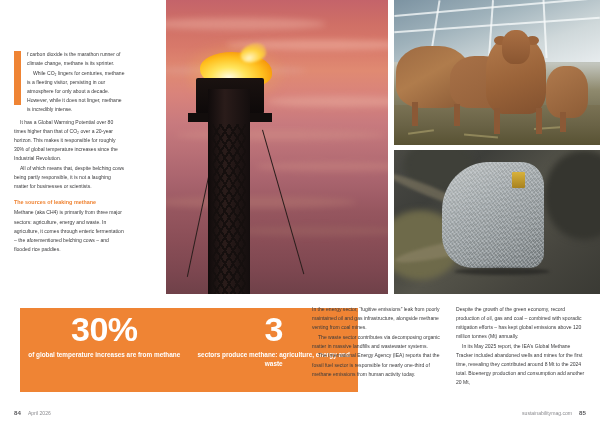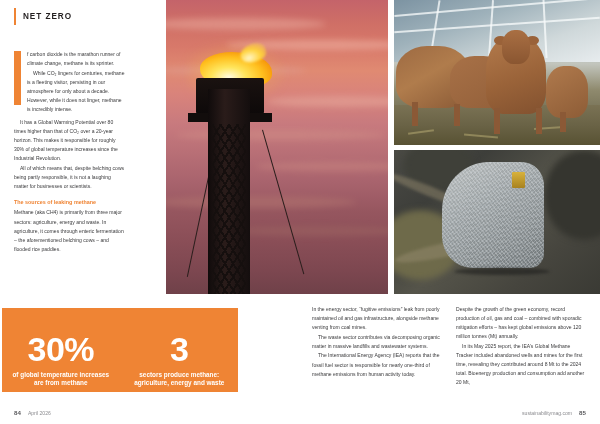--- a/index.html
+++ b/index.html
@@ -156,22 +156,22 @@
   .dirt-track {
     position: absolute; background: rgba(152,142,112,.45); border-radius: 50%;
     filter: blur(1.5px);
   }
   .soil-patch {
     position: absolute; border-radius: 50%; filter: blur(3px);
   }
 
   
   .stat-band {
-    position: absolute; left: 2px; top: 308px; width: 236px; height: 84px;
-    background: #ef8434; display: flex; align-items: flex-end;
+    position: absolute; left: 20px; top: 308px; width: 338px; height: 84px;
+    background: #ef8434; display: flex; align-items: flex-start;
   }
   .stat-cell {
     flex: 1; display: flex; flex-direction: column;
     align-items: center; justify-content: center; padding: 4px 8px;
   }
   .stat-divider { width: 1px; background: rgba(255,255,255,.85); margin: 7px 0; }
   .stat-number {
     color: #ffffff; font-weight: bold; line-height: 1;
     font-size: 34px; letter-spacing: -0.5px; margin-bottom: 5px;
   }
@@ -198,24 +198,20 @@
     display: flex; align-items: baseline; gap: 7px;
   }
   .folio { font-size: 6.2px; font-weight: bold; color: #58585b; }
   .folio-meta { font-size: 5.1px; color: #8b8b8f; }
 </style>
 </head>
 <body>
 
 <div class="spread">
 
-  <div class="kicker-wrap">
-    <div class="kicker-rule"></div>
-    <div class="kicker-text">NET ZERO</div>
-  </div>
 
   <div class="left-col">
     <div class="dropcap-block">
       <div class="dropcap"></div>
       <div class="dropcap-text">
         <p class="body-p">f carbon dioxide is the marathon runner of climate change, methane is its sprinter.</p>
         <p class="body-p indent">While CO₂ lingers for centuries, methane is a fleeting visitor, persisting in our atmosphere for only about a decade. However, while it does not linger, methane is incredibly intense.</p>
       </div>
     </div>
     <p class="body-p indent">It has a Global Warming Potential over 80 times higher than that of CO₂ over a 20-year horizon. This makes it responsible for roughly 30% of global temperature increases since the Industrial Revolution.</p>

